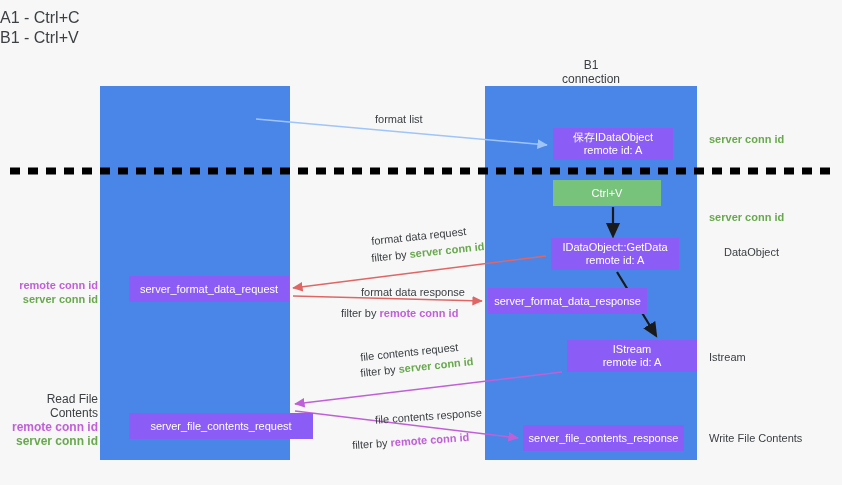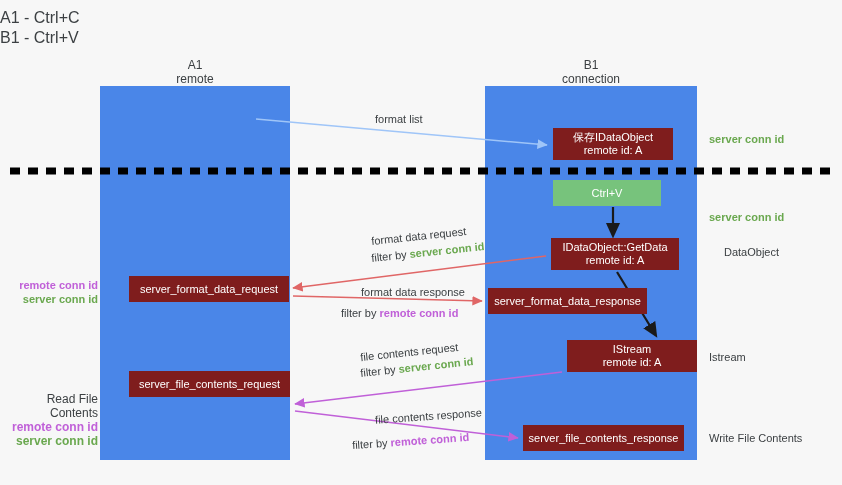--- a/index.html
+++ b/index.html
@@ -59,30 +59,30 @@
     align-items: center;
     justify-content: center;
     color: #ffffff;
     font-size: 11px;
     line-height: 13px;
     text-align: center;
     white-space: pre-line;
     padding: 2px 4px;
   }
   .box.green { background: #77c37c; }
-  .box.orange { background: #7f1d1d; }
+  .box.orange { background: #8b5cf6; }
 
   #box-ctrlc   { left: 135px; top: 104px; width: 120px; height: 30px; }
   #box-save-ido{ left: 553px; top: 128px; width: 120px; height: 32px; }
   #box-ctrlv   { left: 553px; top: 180px; width: 108px; height: 26px; }
   #box-getdata { left: 551px; top: 238px; width: 128px; height: 32px; }
   #box-istream { left: 567px; top: 340px; width: 130px; height: 32px; }
   #box-sfdreq  { left: 129px; top: 276px; width: 160px; height: 26px; }
   #box-sfdres  { left: 488px; top: 288px; width: 159px; height: 26px; }
-  #box-sfcreq  { left: 129px; top: 371px; width: 161px; height: 26px; text-align: right; }
+  #box-sfcreq  { left: 129px; top: 413px; width: 184px; height: 26px; text-align: right; }
   #box-sfcres  { left: 523px; top: 425px; width: 161px; height: 26px; }
 
   
   .side-label {
     font-size: 11px;
     line-height: 14px;
     color: #3c4043;
   }
   .green-txt  { color: #6aa84f; font-weight: bold; }
   .purple-txt { color: #c060d8; font-weight: bold; }
@@ -132,21 +132,20 @@
   }
 </style>
 </head>
 <body>
 
 <div id="canvas">
 
   <div class="abs" id="title">A1 - Ctrl+C
 B1 - Ctrl+V</div>
 
-  <div class="abs col-head" id="head-a1"><span>A1</span><br><span>remote</span></div>
   <div class="abs col-head" id="head-b1"><span>B1</span><br><span>connection</span></div>
 
   <div class="abs lane" id="lane-a1"></div>
   <div class="abs lane" id="lane-b1"></div>
 
   <svg id="links" viewBox="0 0 842 485">
     <defs>
       <marker id="ar-blue" markerWidth="7" markerHeight="7" refX="6" refY="3.5" orient="auto">
         <path d="M0,0.5 L6.5,3.5 L0,6.5 z" fill="#9fc5f8"></path>
       </marker>

